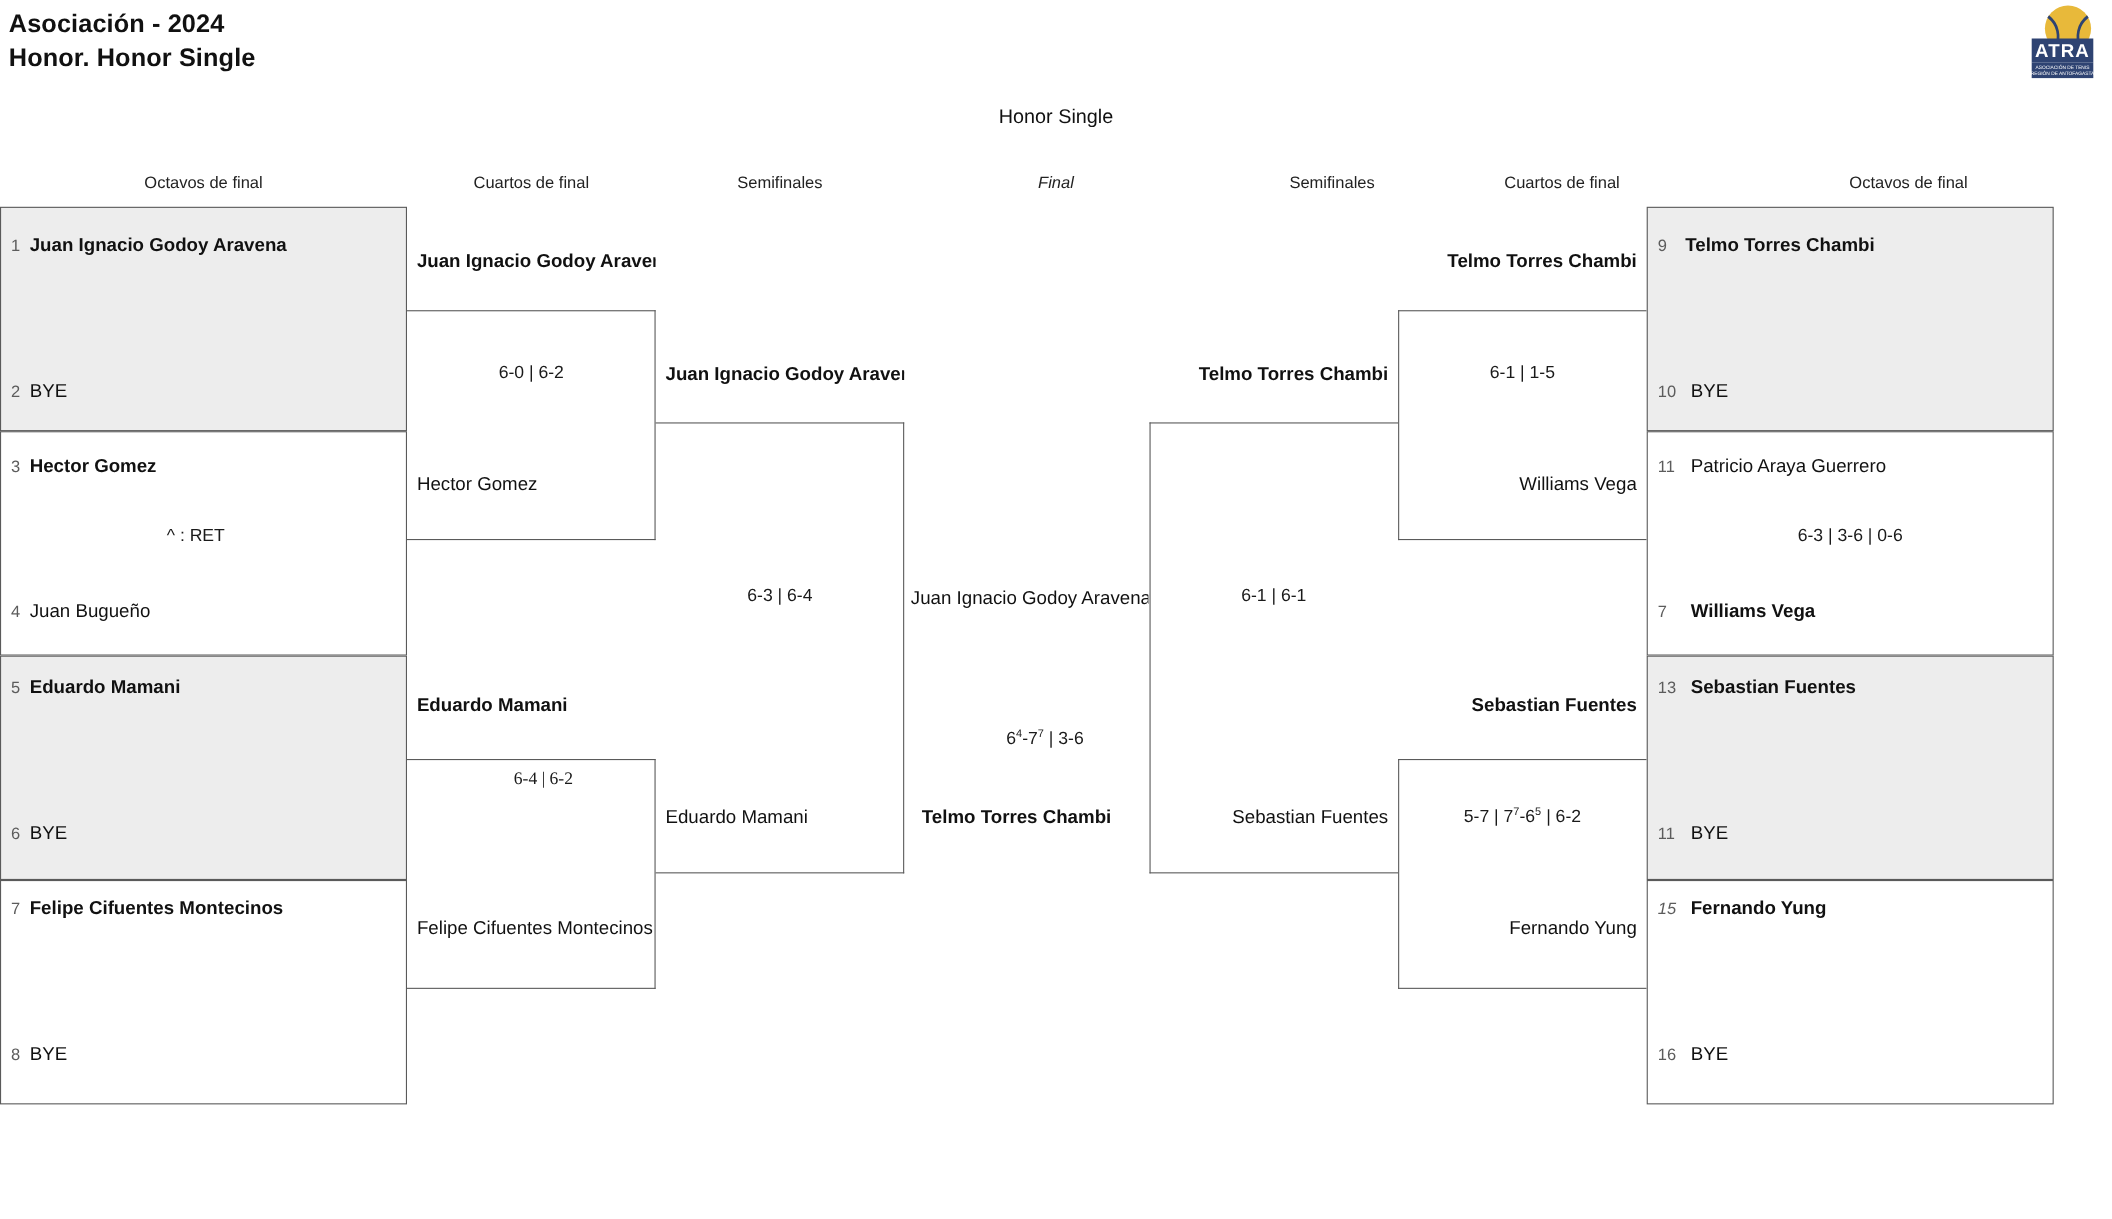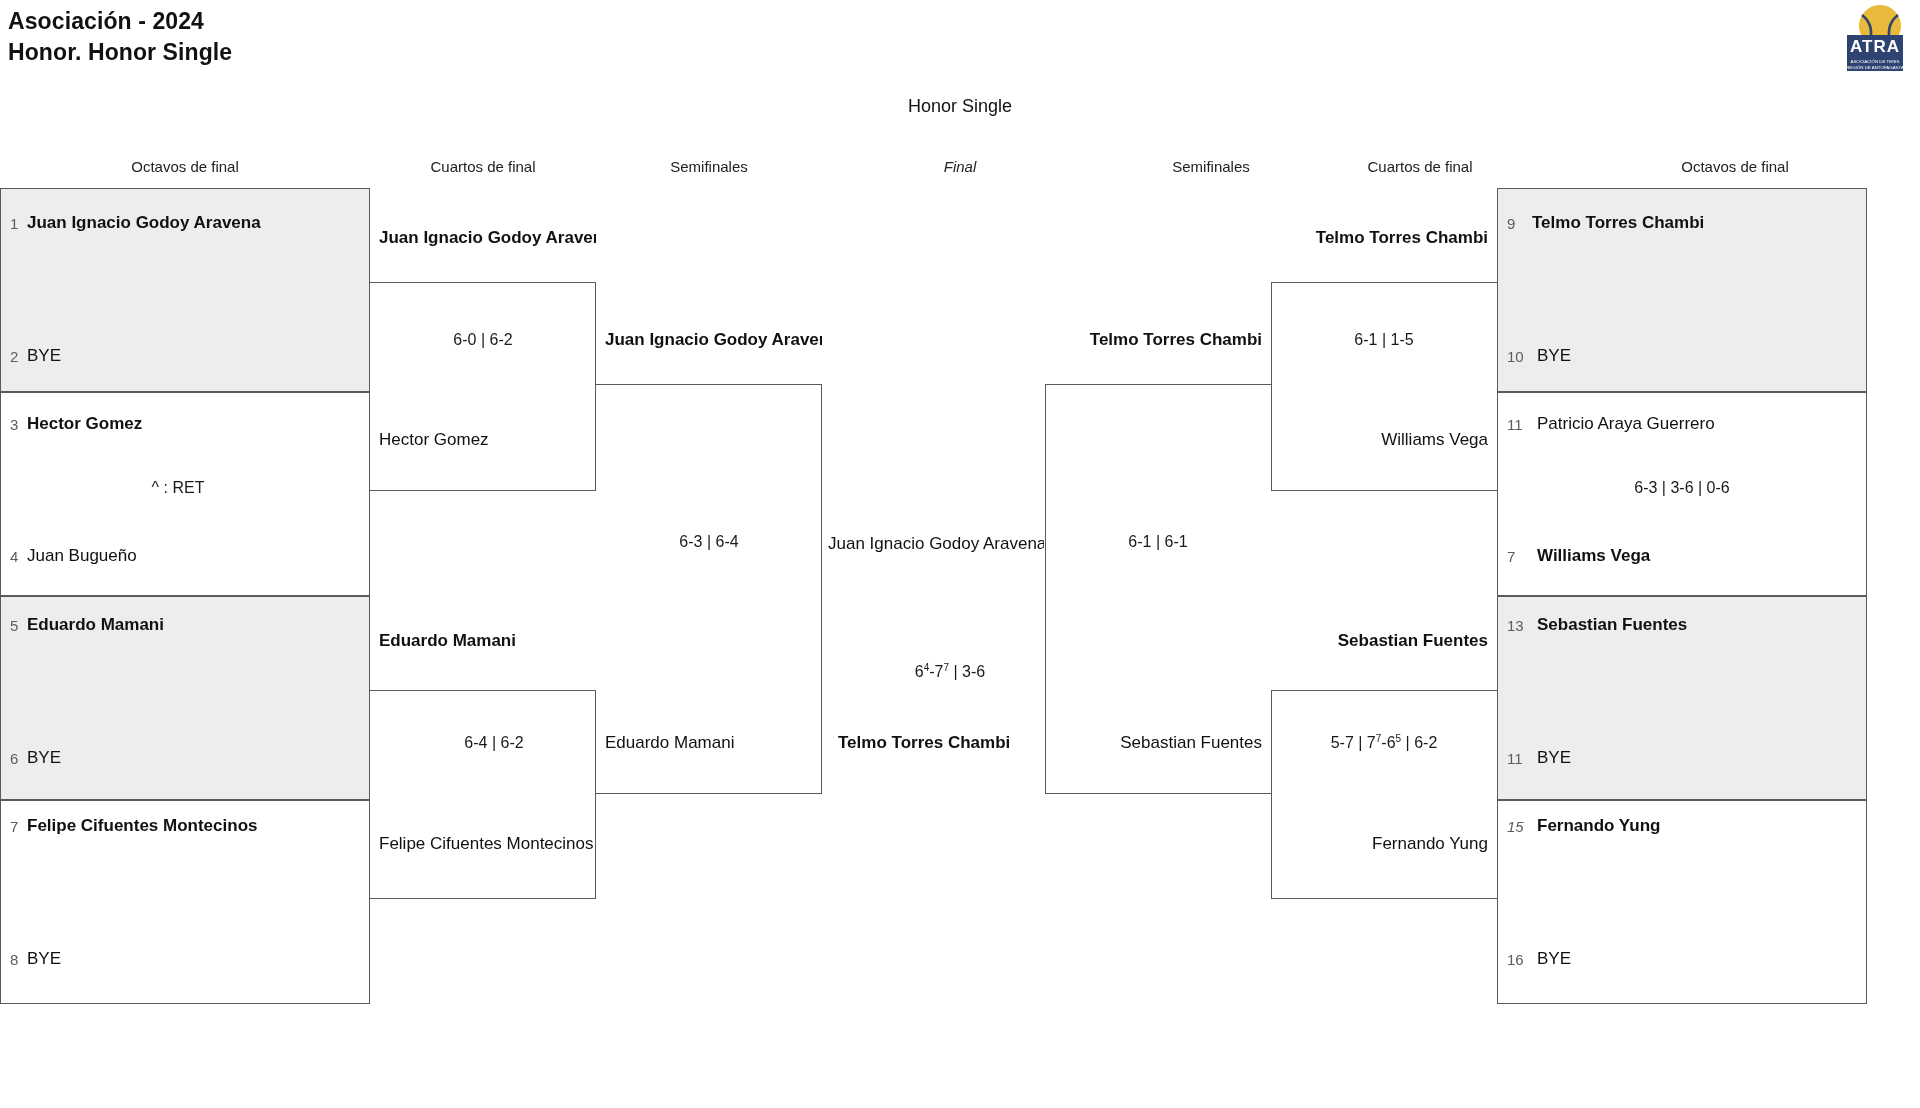--- a/index.html
+++ b/index.html
@@ -127,21 +127,21 @@
 
 <div class="conn left" style="left:370px;top:282px;width:226px;height:209px;"></div>
 <div class="conn left" style="left:370px;top:690px;width:226px;height:209px;"></div>
 
 <div class="adv win" style="left:379px;top:228px;width:217px;">Juan Ignacio Godoy Aravena</div>
 <div class="adv lose" style="left:379px;top:430px;width:217px;">Hector Gomez</div>
 <div class="score" style="left:370px;top:331px;width:226px;">6-0 | 6-2</div>
 
 <div class="adv win" style="left:379px;top:631px;width:217px;">Eduardo Mamani</div>
 <div class="adv lose" style="left:379px;top:834px;width:217px;">Felipe Cifuentes Montecinos</div>
-<div class="score" style="left:370px;top:734px;width:248px;">6-4 | 6-2</div>
+<div class="score" style="left:370px;top:700px;width:248px;font-family:Liberation Serif, serif;">6-4 | 6-2</div>
 
 <div class="conn left" style="left:596px;top:384px;width:226px;height:410px;"></div>
 
 <div class="adv win" style="left:605px;top:330px;width:217px;">Juan Ignacio Godoy Aravena</div>
 <div class="adv lose" style="left:605px;top:733px;width:217px;">Eduardo Mamani</div>
 <div class="score" style="left:596px;top:533px;width:226px;">6-3 | 6-4</div>
 
 <div class="adv lose" style="left:828px;top:534px;width:216px;">Juan Ignacio Godoy Aravena</div>
 <div class="adv win" style="left:838px;top:733px;width:206px;">Telmo Torres Chambi</div>
 <div class="score" id="final-score" style="left:822px;top:635px;width:256px;margin-top:28px;">6<sup>4</sup>-7<sup>7</sup> | 3-6</div>

